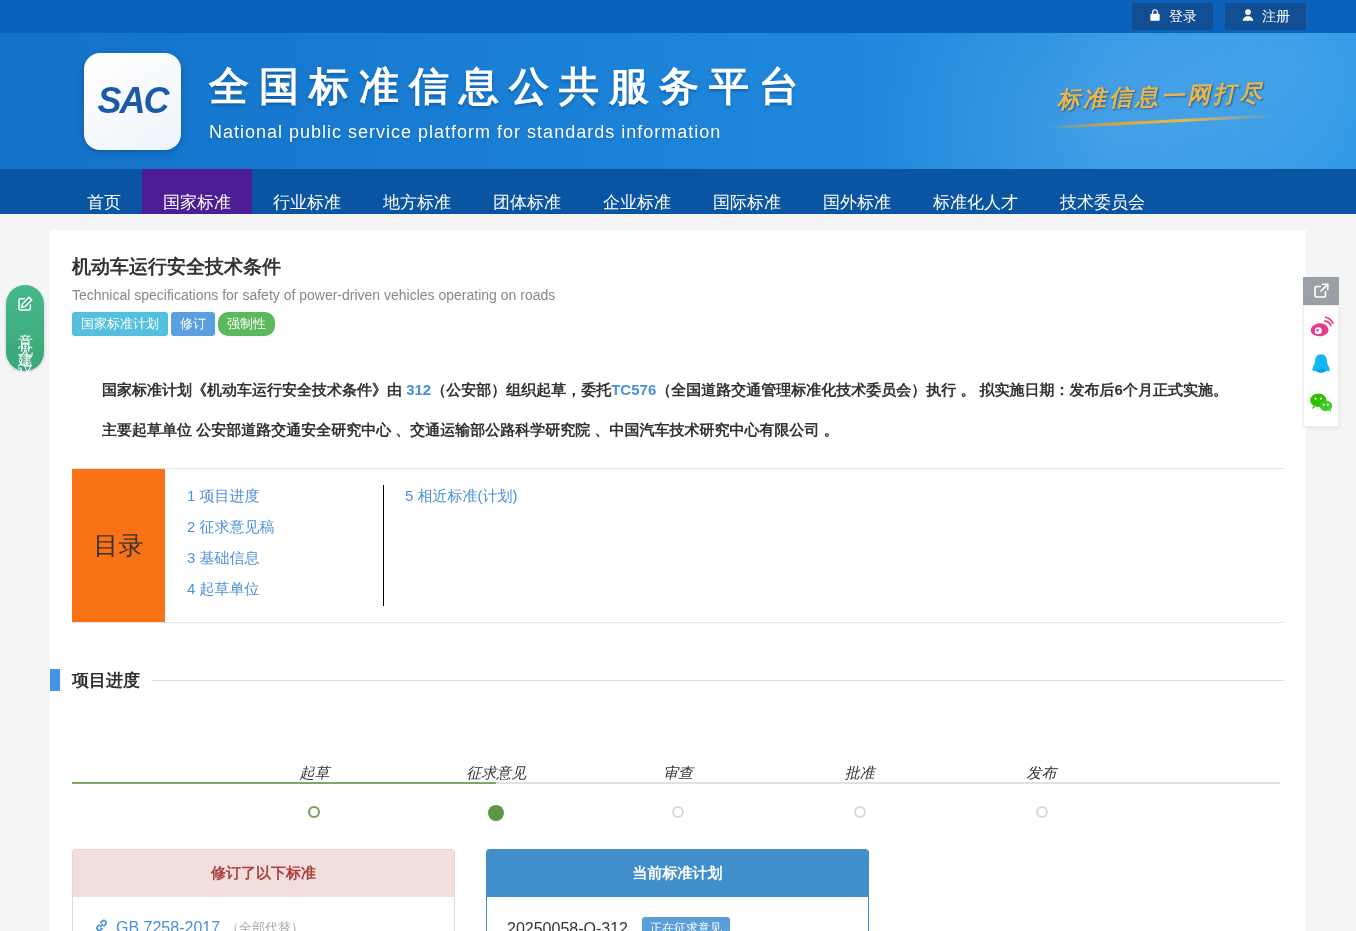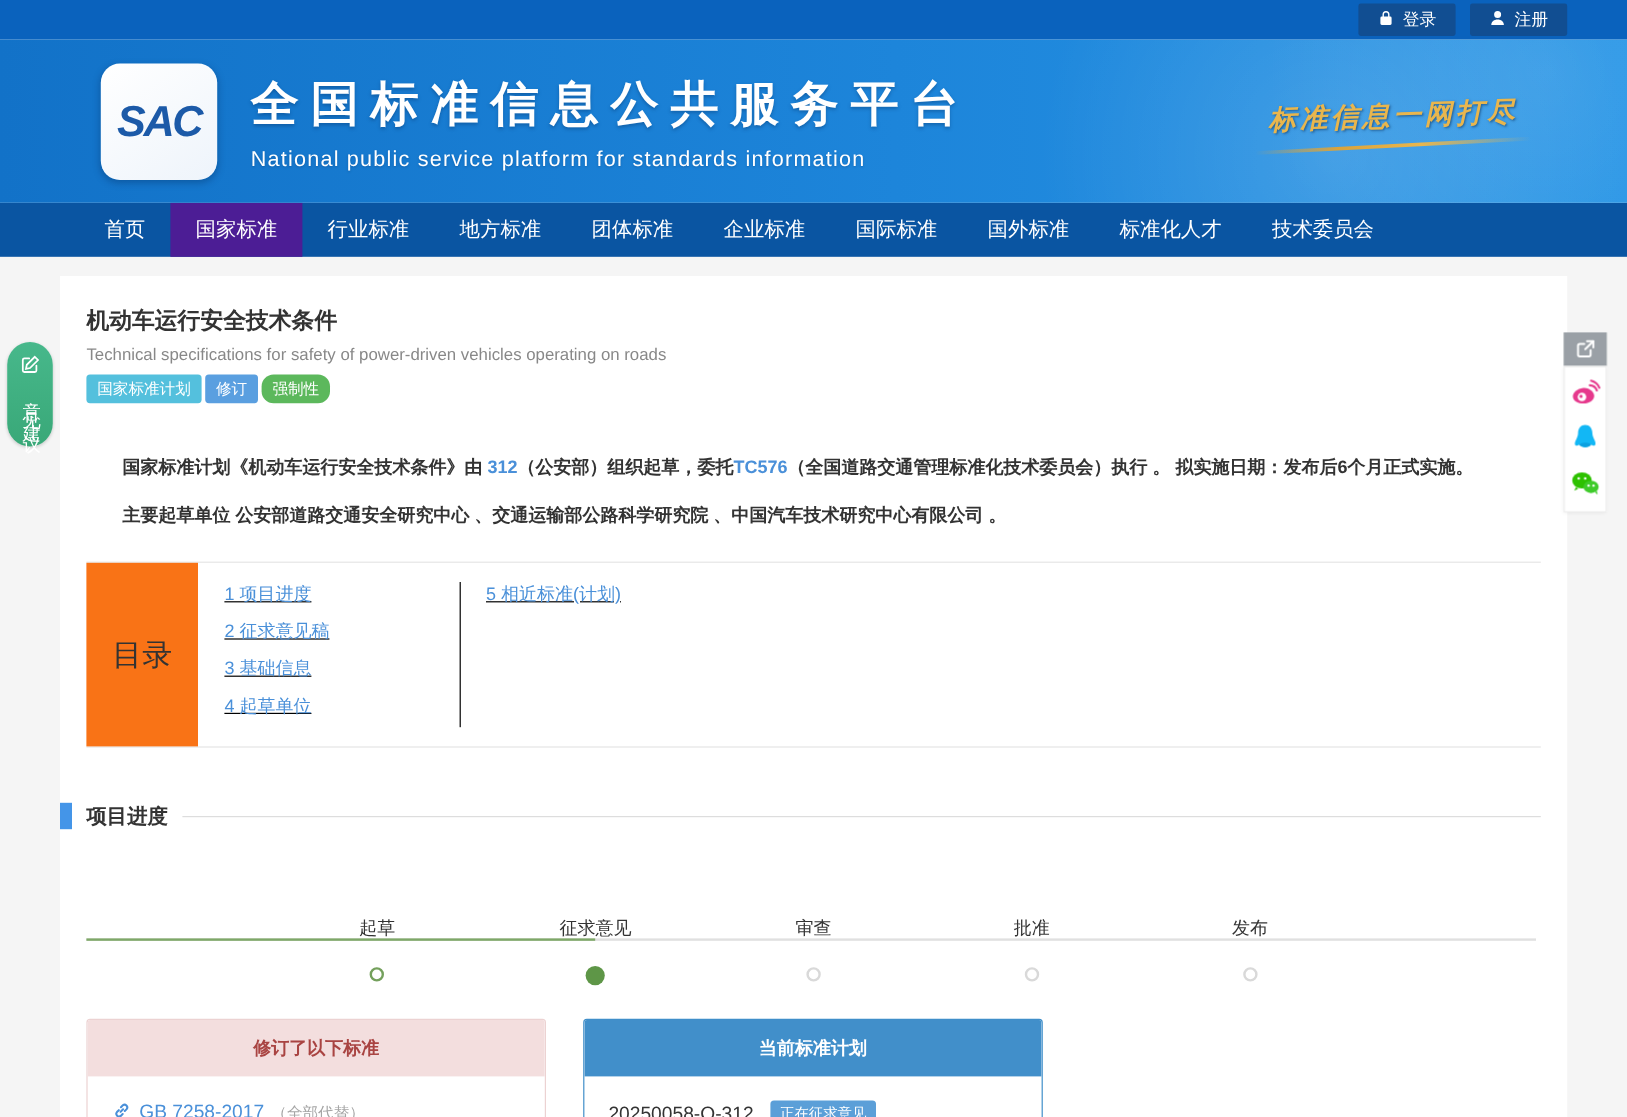--- a/index.html
+++ b/index.html
@@ -23,58 +23,58 @@
   .banner-titles { margin-left:28px; color:#fff; }
   .banner-title { font-size:40px; font-weight:bold; letter-spacing:10px; text-shadow:0 2px 3px rgba(0,40,90,0.35); }
   .banner-sub { font-size:18px; margin-top:8px; letter-spacing:1px; text-shadow:0 1px 2px rgba(0,40,90,0.3); }
   .slogan-wrap { position:absolute; right:30px; top:28px; width:230px; text-align:center; }
   .slogan { color:#e9b64d; font-size:23px; font-weight:bold; font-style:italic; letter-spacing:3px; text-shadow:1px 1px 2px rgba(0,30,70,0.5); transform:rotate(-2deg); }
   .slogan-line { height:3px; margin-top:8px; background:linear-gradient(90deg,rgba(233,182,77,0),#d9a33c 30%,#e9b64d 60%,rgba(233,182,77,0)); transform:rotate(-3deg); border-radius:2px; }
 
   
   .nav { height:45px; background:#0a55a2; }
   .nav-inner { width:1256px; margin:0 auto; display:flex; padding-left:16px; }
-  .nav-item { height:45px; line-height:45px; padding:0 21px; color:#fff; font-size:17px; cursor:pointer; white-space:nowrap; }
+  .nav-item { height:45px; line-height:45px; padding:11px 21px; color:#fff; font-size:17px; cursor:pointer; white-space:nowrap; }
   .nav-item.active { background:#4c1d95; }
 
   
   .content { width:1256px; margin:16px auto 0; background:#fff; padding:24px 22px 60px; min-height:700px; }
   .doc-title { font-size:19px; color:#333; font-weight:bold; }
   .doc-sub { font-size:14px; color:#888; margin-top:7px; }
   .tag-row { margin-top:9px; display:flex; gap:3px; }
   .tag { color:#fff; font-size:13px; padding:3px 9px; border-radius:3px; }
   .tag-plan { background:#54c0dd; }
   .tag-revise { background:#5a9fe0; }
   .tag-mandatory { background:#5cb85c;border-radius:10px; }
 
   .paras { margin-top:42px; font-size:15px; color:#333; line-height:1.6;font-weight:bold; }
   .paras p { text-indent:2em; margin-bottom:16px; }
   .inline-link { color:#4a90d9; text-decoration:none; cursor:pointer; }
 
   
   .toc { margin-top:26px; border-top:1px solid #e5e5e5; border-bottom:1px solid #e5e5e5; display:flex; min-height:155px; }
   .toc-label { width:93px; background:#f97316; display:flex; align-items:center; justify-content:center; font-size:25px; color:#333; }
-  .toc-links { display:flex; padding:16px 0 16px 22px; flex:1;text-decoration:underline; }
+  .toc-links { display:flex; padding:16px 0 16px 22px; flex:1; }
   .toc-col { display:flex; flex-direction:column; gap:9px; }
   .toc-col1 { width:196px; }
   .toc-col2 { border-left:1px solid #000000; padding-left:21px; }
   .toc-link { color:#4a90d9; font-size:15px; cursor:pointer; text-decoration:none; line-height:22px; }
 
   
   .section-head { margin-top:46px; display:flex; align-items:center; position:relative; }
   .accent { position:absolute; left:-22px; top:0; width:10px; height:22px; background:#4495e8; }
   .section-title { font-size:17px; font-weight:bold; color:#333; margin-right:12px; }
   .section-rule { flex:1; height:1px; background:#ddd; }
 
   
   .stepper { position:relative; margin-top:72px; height:40px; }
   .track { position:absolute; left:0; right:4px; top:18px; height:2px; background:#e0e0e0; }
   .track-fill { position:absolute; left:0; width:35%; top:18px; height:2px; background:#7ea868; }
   .step { position:absolute; top:0; transform:translateX(-50%); display:flex; flex-direction:column; align-items:center; }
-  .step-label { font-size:15px; color:#333; margin-bottom:22px; white-space:nowrap; }
+  .step-label { font-size:15px; color:#333; margin-bottom:22px; white-space:nowrap;font-style:italic; }
   .dot { border-radius:50%; background:#fff; }
   .dot.done { width:12px; height:12px; border:2px solid #74a05c; margin-top:1px; }
   .dot.current { width:16px; height:16px; background:#5e9647; }
   .dot.pending { width:12px; height:12px; border:2px solid #d9d9d9; margin-top:1px; }
 
   
   .cards { margin-top:45px; display:flex; gap:31px; }
   .card { width:383px; border-radius:3px; overflow:hidden; background:#fff; }
   .card-pink { border:1px solid #ecd2d2; }
   .card-pink .card-head { background:#f3dede; color:#a94442; }

